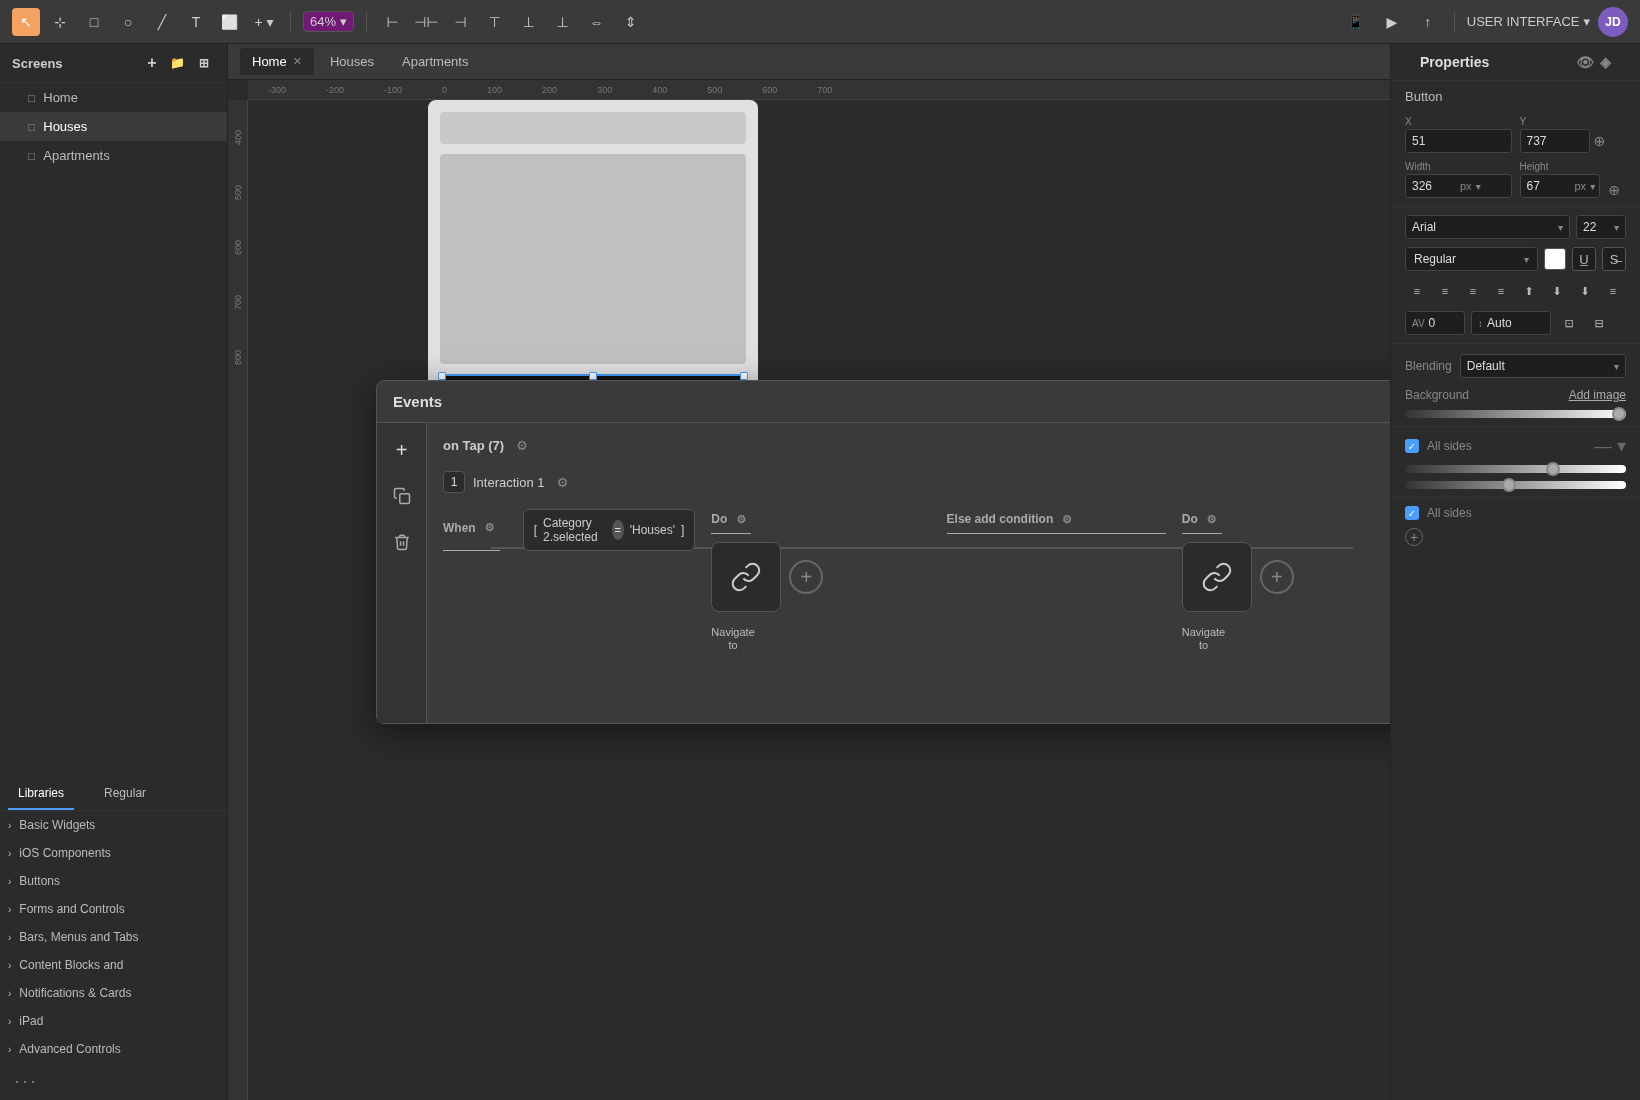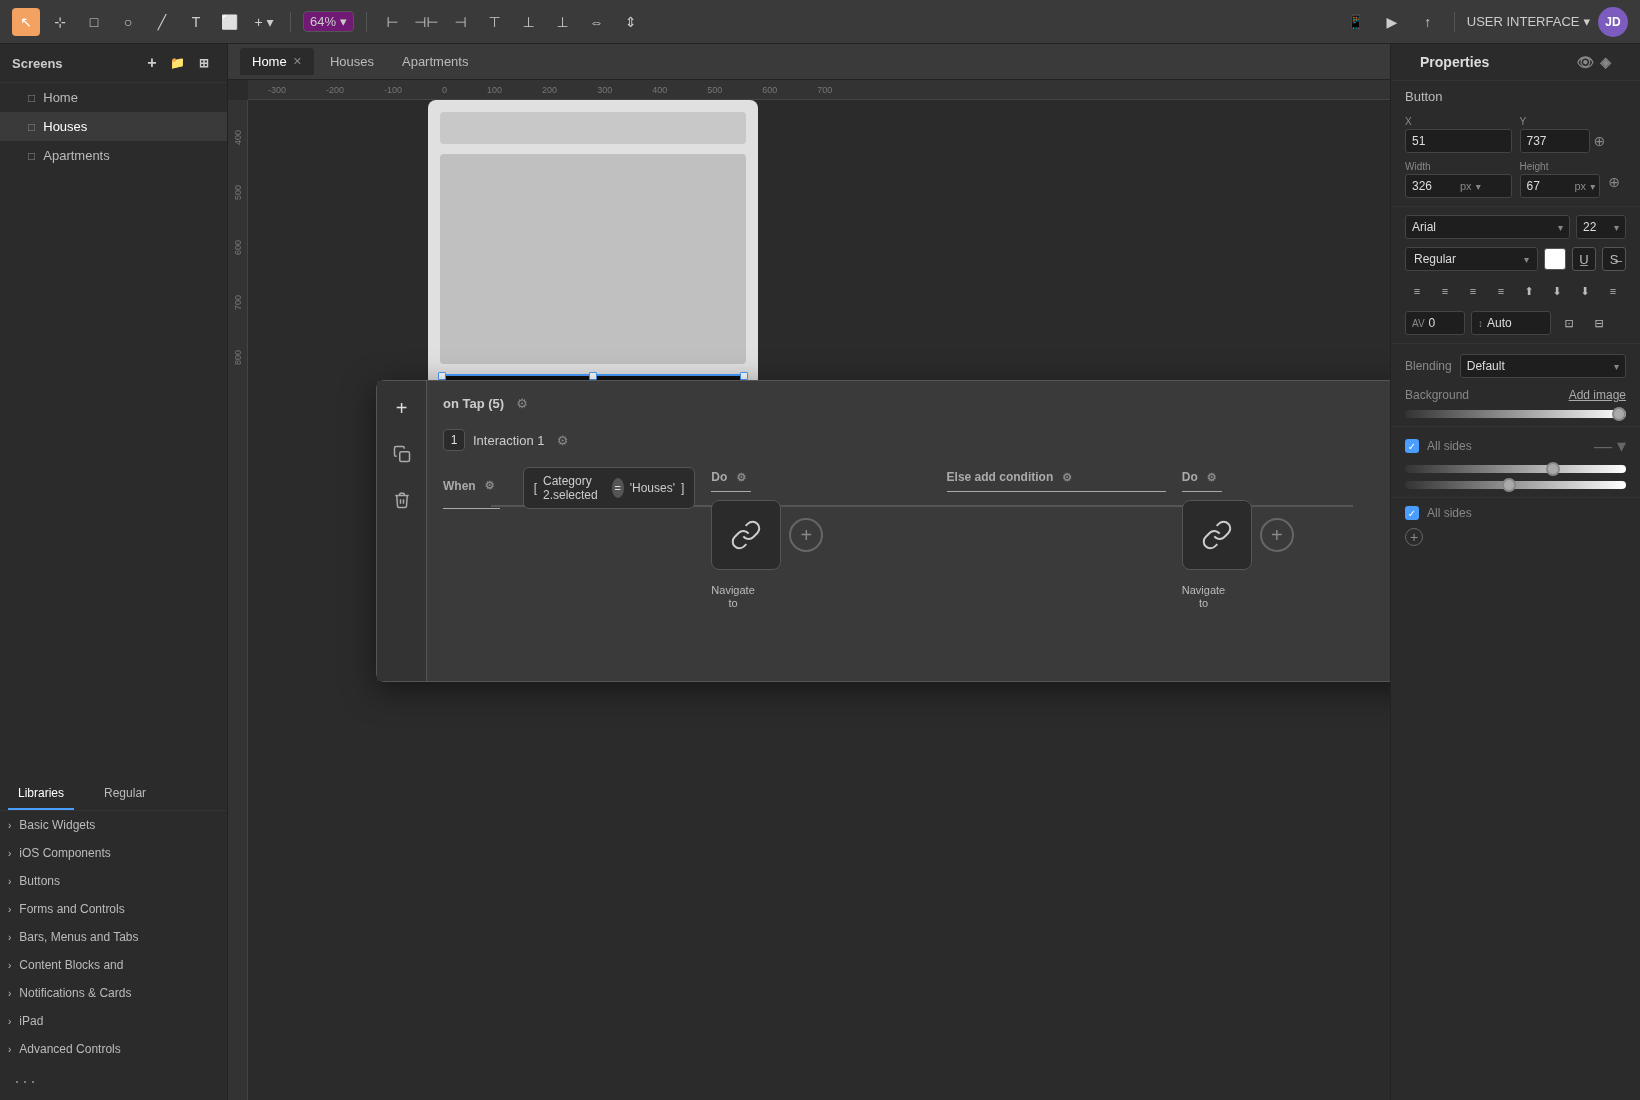--- a/index.html
+++ b/index.html
@@ -848,20 +848,23 @@
             <div style="position:absolute; top:-4px; left:50%; transform:translateX(-50%); width:8px; height:8px; background:#fff; border:1px solid #4a9eff; border-radius:1px;"></div>
             <div style="position:absolute; bottom:-4px; left:50%; transform:translateX(-50%); width:8px; height:8px; background:#fff; border:1px solid #4a9eff; border-radius:1px;"></div>
             <span>Search</span>
             
             <span style="position:absolute; left:-20px; top:50%; transform:translateY(-50%); color:#fff; font-size:14px;">⚡</span>
           </div>
         </div>
       </div>
 
       <div class="events-modal">
+        <div class="events-header">
+          <span>Events</span>
+        </div>
         <div class="events-body">
 
           <div class="events-sidebar">
             <div class="events-sidebar-icon" style="font-size:20px; color:#ddd;">+</div>
             <div class="events-sidebar-icon">
               <svg width="18" height="18" viewBox="0 0 24 24" fill="none" stroke="#aaa" stroke-width="2">
                 <rect x="9" y="9" width="13" height="13" rx="2"></rect>
                 <path d="M5 15H4a2 2 0 0 1-2-2V4a2 2 0 0 1 2-2h9a2 2 0 0 1 2 2v1"></path>
               </svg>
             </div>
@@ -871,21 +874,21 @@
                 <path d="M19,6l-1,14a2,2,0,0,1-2,2H8a2,2,0,0,1-2-2L5,6"></path>
                 <path d="M10,11v6M14,11v6"></path>
                 <path d="M9,6V4a1,1,0,0,1,1-1h4a1,1,0,0,1,1,1V6"></path>
               </svg>
             </div>
           </div>
 
           <div class="events-main">
 
             <div class="event-trigger-row">
-              <span class="event-trigger-label">on Tap (5)</span>
+              <span class="event-trigger-label">on Tap (7)</span>
               <div class="gear-btn">⚙</div>
             </div>
 
             <div class="interaction-row">
               <div class="interaction-number">1</div>
               <span class="interaction-label">Interaction 1</span>
               <div class="gear-btn">⚙</div>
             </div>
 
             <div style="position:relative; display:grid; grid-template-columns:1fr 1fr 1fr 1fr; gap:16px; margin-top:16px; align-items:start;">
@@ -985,21 +988,21 @@
       <div class="panel-input-group">
         <div class="panel-input-label">Width</div>
         <div class="panel-input-with-unit">
           <input type="text" value="326" style="">
           <span class="panel-unit">px</span>
           <span style="font-size:10px; color:#888; padding-right:4px; cursor:pointer;">▾</span>
         </div>
       </div>
       <div class="panel-input-group">
         <div class="panel-input-label">Height</div>
-        <div style="display:flex; align-items:flex-start; gap:8px;">
+        <div style="display:flex; align-items:flex-end; gap:8px;">
           <div class="panel-input-with-unit">
             <input type="text" value="67" style="">
             <span class="panel-unit">px</span>
             <span style="font-size:10px; color:#888; padding-right:4px; cursor:pointer;">▾</span>
           </div>
           <div style="cursor:pointer; color:#888; font-size:14px;">⊕</div>
         </div>
       </div>
     </div>
 

